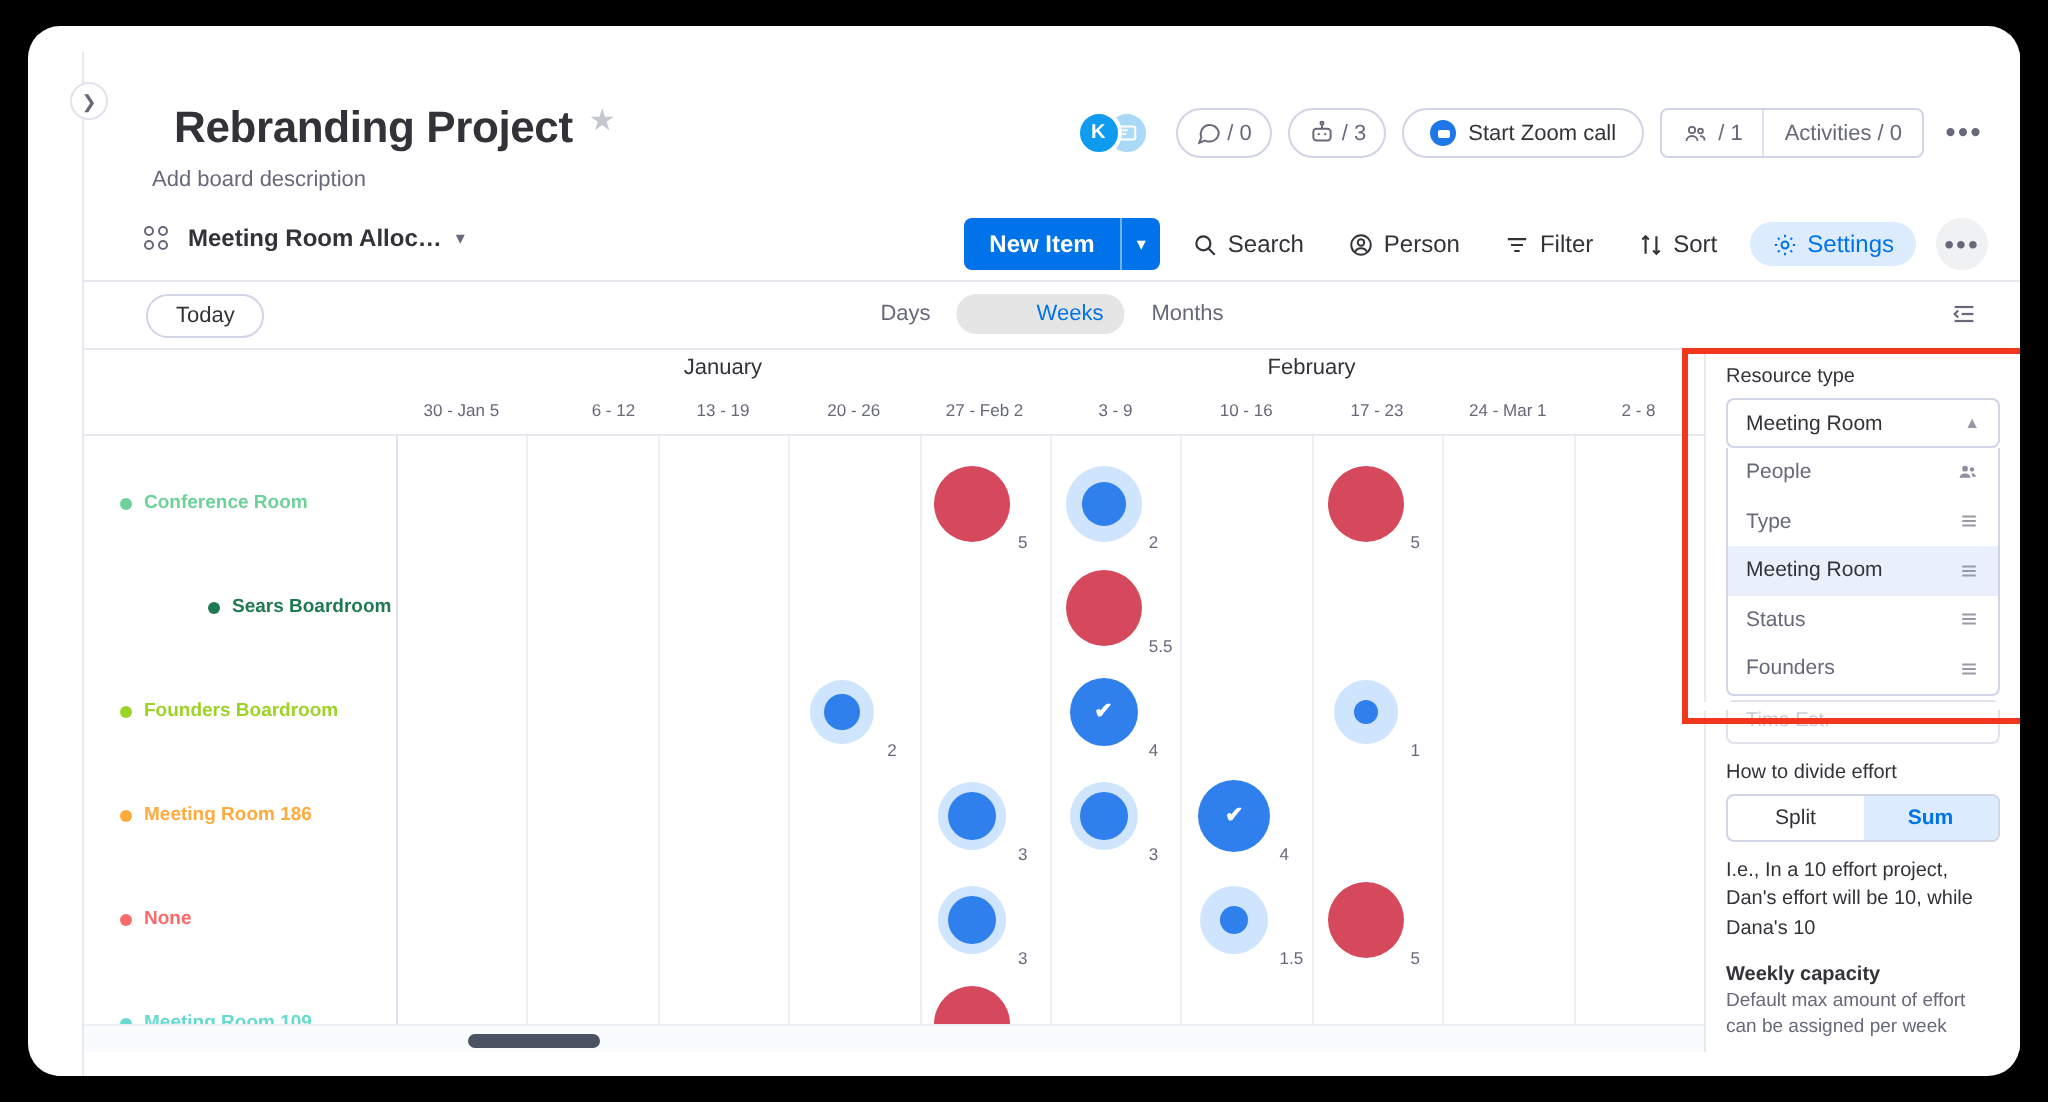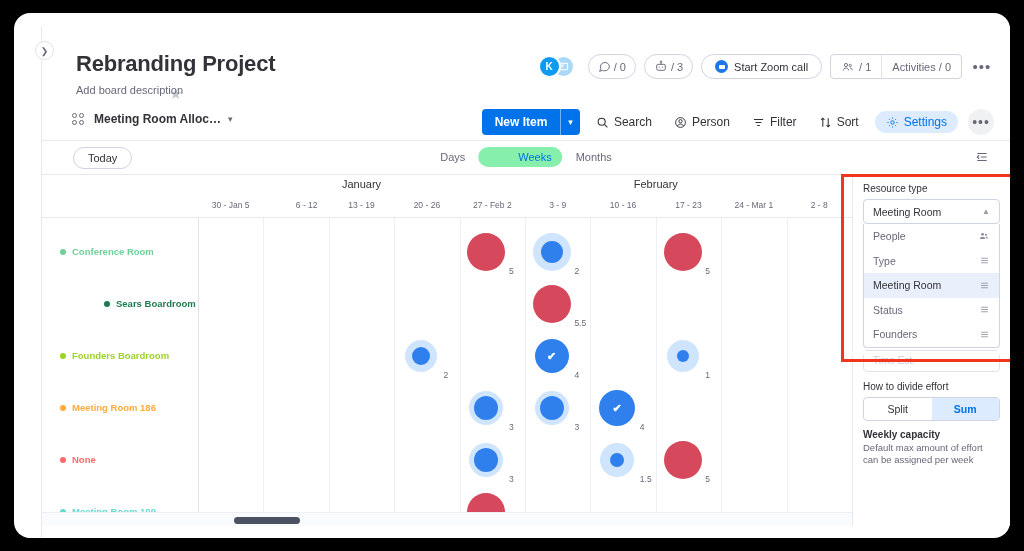--- a/index.html
+++ b/index.html
@@ -24,21 +24,21 @@
   }
   #collapse-btn {
     position:absolute; left:21px; top:28px; width:19px; height:19px;
     border-radius:50%; background:#fff; border:1px solid #e0e3eb;
     display:flex; align-items:center; justify-content:center;
     font-size:9px; color:#676879; cursor:pointer; z-index:30;
   }
 
   
   #header { position:absolute; left:28px; top:13px; right:0; height:78px; background:#fff; }
-  .title-row { position:absolute; left:34px; top:25px; display:flex; align-items:center; gap:8px;flex-direction:column; }
+  .title-row { position:absolute; left:45px; top:25px; display:flex; gap:8px; }
   .board-title { font-size:22px; font-weight:bold; color:#323338; letter-spacing:-0.2px; }
   .star-icon { font-size:15px; color:#c5c7d0; cursor:pointer; }
   .board-desc { position:absolute; left:34px; top:58px; font-size:11px; color:#676879; cursor:pointer; }
 
   
   .hdr-right { position:absolute; right:16px; top:28px; display:flex; align-items:center; gap:8px; }
   .avatars { position:relative; width:42px; height:23px; }
   .av {
     position:absolute; top:0; width:23px; height:23px; border-radius:50%;
     display:flex; align-items:center; justify-content:center;
@@ -105,21 +105,21 @@
   
   #toolbar { position:absolute; left:28px; top:128px; right:0; height:34px; background:#fff;
              border-bottom:1px solid #e6e9ef; }
   .today-btn {
     position:absolute; left:31px; top:6px; height:22px; padding:0 14px;
     border:1px solid #d0d4e4; border-radius:11px; background:#fff;
     display:flex; align-items:center; font-size:11px; color:#323338; cursor:pointer;
   }
   .zoomseg { position:absolute; left:50%; transform:translateX(-50%); top:6px; display:flex; gap:2px; }
   .zs { padding:4px 11px; border-radius:11px; font-size:11px; color:#676879; cursor:pointer; }
-  .zs.on { background:#86efac; color:#0073ea;padding-left:40px; }
+  .zs.on { background:#e5e5e5; color:#0073ea;padding-left:40px; }
   .collapse-rows {
     position:absolute; right:20px; top:9px; width:16px; height:14px; cursor:pointer;
   }
 
   
   #timeline { position:absolute; left:28px; top:162px; width:810px; height:351px; background:#fff; overflow:hidden; }
   .month-row { position:absolute; left:0; top:0; width:100%; height:22px; }
   .month { position:absolute; top:3px; font-size:11px; color:#323338; text-align:center; }
   .week-row { position:absolute; left:0; top:22px; width:100%; height:20px; }
   .week { position:absolute; top:3px; font-size:8.5px; color:#676879; text-align:center; }
@@ -511,20 +511,21 @@
           </div>
         </div>
 
     <div class="ghost-input">Time Est.</div>
 
     <div class="p-label" style="margin-top:9px;">How to divide effort</div>
     <div class="toggle2">
       <div class="tg">Split</div>
       <div class="tg on">Sum</div>
     </div>
+    <div class="p-note">I.e., In a 10 effort project, Dan's effort will be 10, while Dana's 10</div>
 
     <div class="p-label bold" style="margin-bottom:2px;">Weekly capacity</div>
     <div class="p-sub">Default max amount of effort can be assigned per week</div>
 
   </div>
   <div id="panel-fade"></div>
 
   <div id="annot"></div>
   <div id="collapse-btn">❯</div>
 

